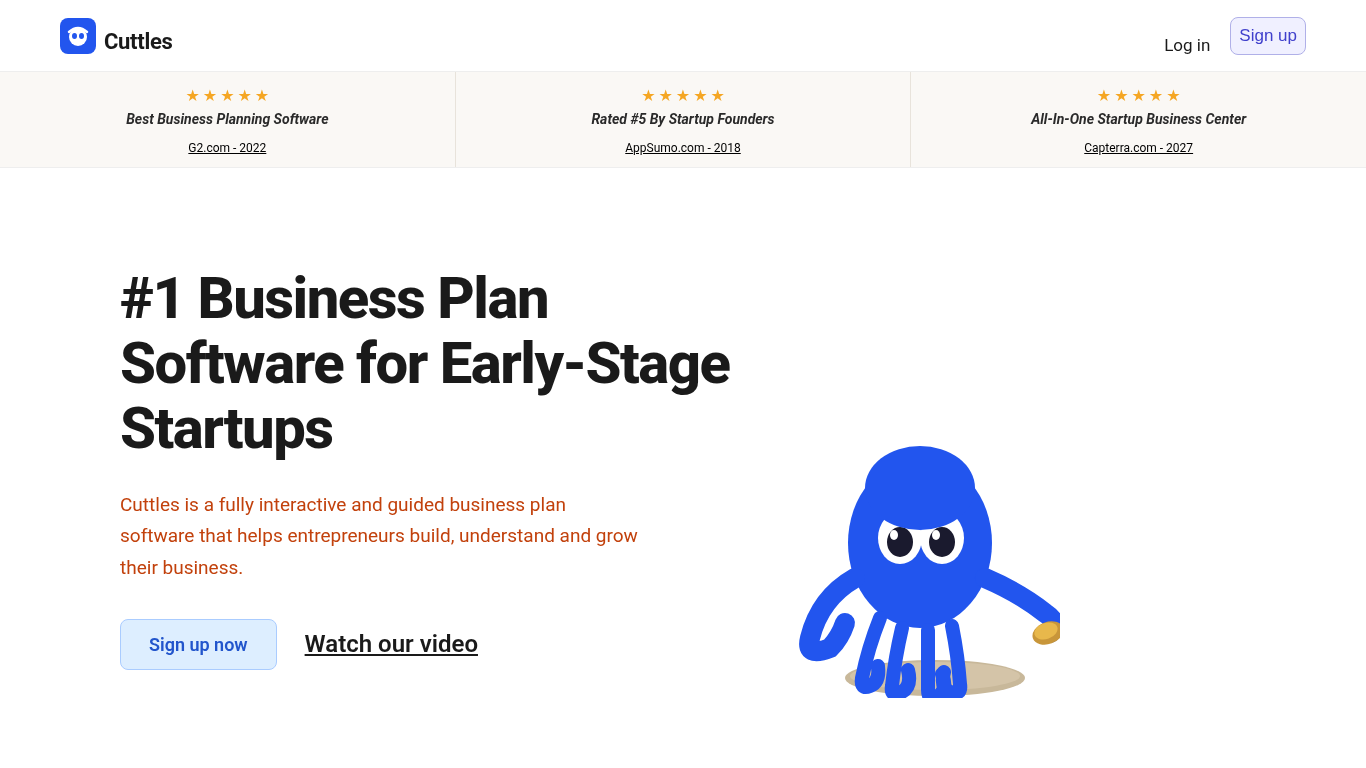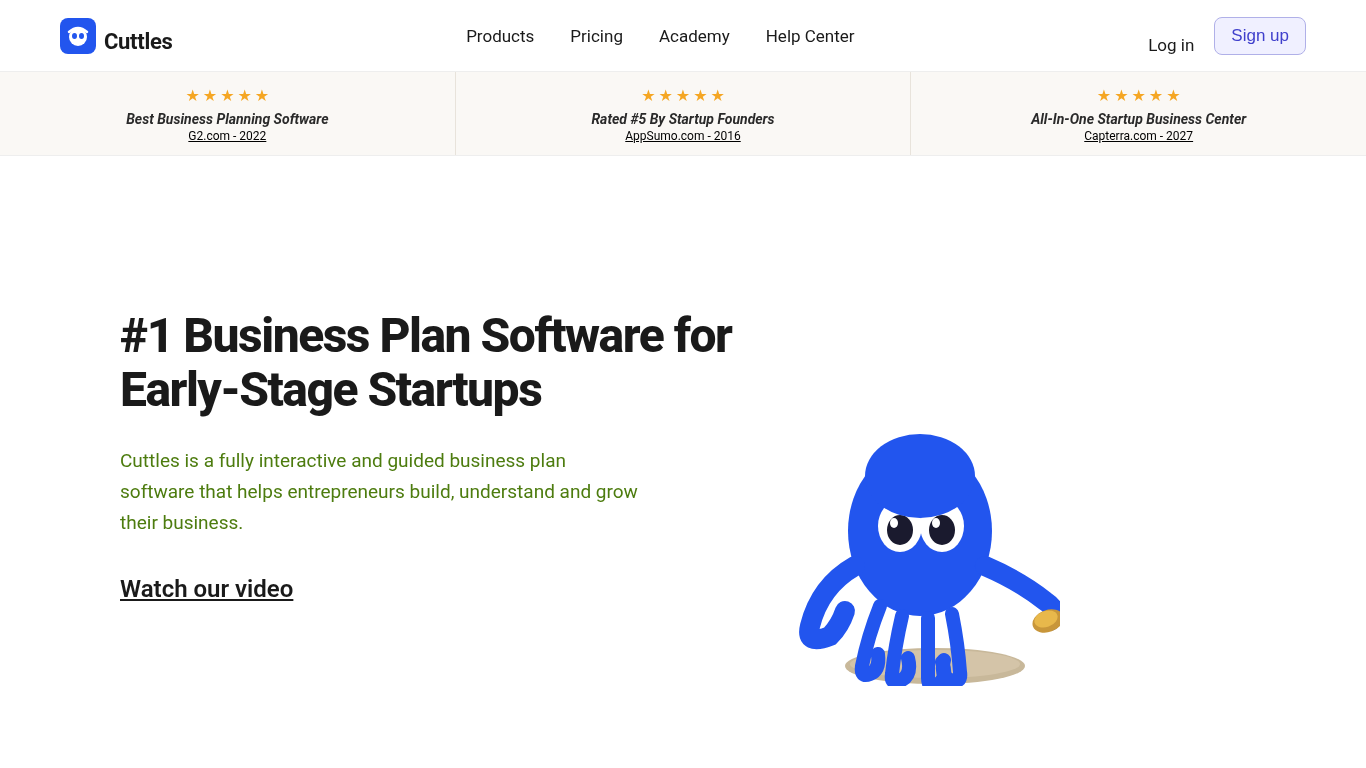--- a/index.html
+++ b/index.html
@@ -71,21 +71,21 @@
       text-decoration: none;
       font-weight: 400;
       cursor: pointer;
     }
 
     .signup-btn {
       background: #f0f0ff;
       color: #4040cc;
       border: 1.5px solid #b0b0e8;
       border-radius: 8px;
-      padding: 8px 16px;
+      padding: 8px 8px;
       font-size: 17px;
       font-weight: 500;
       cursor: pointer;
     }
 
     
     .awards-bar {
       background: #faf8f5;
       display: flex;
       align-items: stretch;
@@ -119,21 +119,21 @@
     .star-half {
       color: #f5a623;
       font-size: 16px;
     }
 
     .award-title {
       font-size: 14px;
       font-weight: 700;
       font-style: italic;
       color: #2a2a2a;
-      margin-bottom: 2px;
+      margin-bottom: 14px;
       text-align: center;
     }
 
     .award-source {
       font-size: 12px;
       color: #000000;
       text-decoration: underline;
       cursor: pointer;
     }
 
@@ -145,31 +145,31 @@
       min-height: 580px;
       position: relative;
     }
 
     .content-left {
       flex: 1;
       max-width: 620px;
     }
 
     .hero-heading {
-      font-size: 48px;
+      font-size: 58px;
       font-weight: 800;
       color: #1a1a1a;
       line-height: 1.12;
       letter-spacing: -1.5px;
       margin-bottom: 28px;
     }
 
     .hero-description {
       font-size: 19px;
-      color: #4d7c0f;
+      color: #c2410c;
       line-height: 1.65;
       margin-bottom: 36px;
       max-width: 520px;
     }
 
     .cta-row {
       display: flex;
       align-items: center;
       gap: 28px;
     }
@@ -218,26 +218,20 @@
     <svg class="logo-icon" viewBox="0 0 36 36" fill="none" xmlns="http://www.w3.org/2000/svg">
       <rect width="36" height="36" rx="8" fill="#2255ee"></rect>
       <ellipse cx="18" cy="19" rx="9" ry="9" fill="white"></ellipse>
       <ellipse cx="14.5" cy="18" rx="2.5" ry="3" fill="#2255ee"></ellipse>
       <ellipse cx="21.5" cy="18" rx="2.5" ry="3" fill="#2255ee"></ellipse>
       <path d="M9 14 Q18 6 27 14" stroke="white" stroke-width="2.5" fill="none" stroke-linecap="round"></path>
     </svg>
     <span class="logo-text">Cuttles</span>
   </div>
 
-  <div class="navbar-center">
-    <a class="nav-link">Products</a>
-    <a class="nav-link">Pricing</a>
-    <a class="nav-link">Academy</a>
-    <a class="nav-link">Help Center</a>
-  </div>
 
   <div class="navbar-right">
     <a class="login-link">Log in</a>
     <button class="signup-btn">Sign up</button>
   </div>
 </nav>
 
 <div class="awards-bar">
   <div class="award-item">
     <div class="stars">
@@ -253,41 +247,42 @@
 
   <div class="award-item">
     <div class="stars">
       <span class="star" style="color: rgb(245, 166, 35);">★</span>
       <span class="star" style="color: rgb(245, 166, 35);">★</span>
       <span class="star" style="color: rgb(245, 166, 35);">★</span>
       <span class="star" style="color: rgb(245, 166, 35);">★</span>
       <span class="star-half" style="color: rgb(245, 166, 35);">★</span>
     </div>
     <div class="award-title">Rated #5 By Startup Founders</div>
-    <div class="award-source">AppSumo.com - 2016</div>
+    <div class="award-source">AppSumo.com - 2018</div>
   </div>
 
   <div class="award-item">
     <div class="stars">
       <span class="star" style="color: rgb(245, 166, 35);">★</span>
       <span class="star" style="color: rgb(245, 166, 35);">★</span>
       <span class="star" style="color: rgb(245, 166, 35);">★</span>
       <span class="star" style="color: rgb(245, 166, 35);">★</span>
       <span class="star" style="color: rgb(245, 166, 35);">★</span>
     </div>
     <div class="award-title">All-In-One Startup Business Center</div>
     <div class="award-source">Capterra.com - 2027</div>
   </div>
 </div>
 
 <main class="main-content">
   <div class="content-left">
     <h1 class="hero-heading">#1 Business Plan Software for Early-Stage Startups</h1>
     <p class="hero-description">Cuttles is a fully interactive and guided business plan software that helps entrepreneurs build, understand and grow their business.</p>
     <div class="cta-row">
+      <a class="signup-now-btn">Sign up now</a>
       <a class="watch-video-link">Watch our video</a>
     </div>
   </div>
 
   <div class="content-right">
 
     <svg class="mascot-svg" viewBox="0 0 280 260" fill="none" xmlns="http://www.w3.org/2000/svg">
 
       <ellipse cx="140" cy="105" rx="72" ry="85" fill="#2255ee"></ellipse>
 

